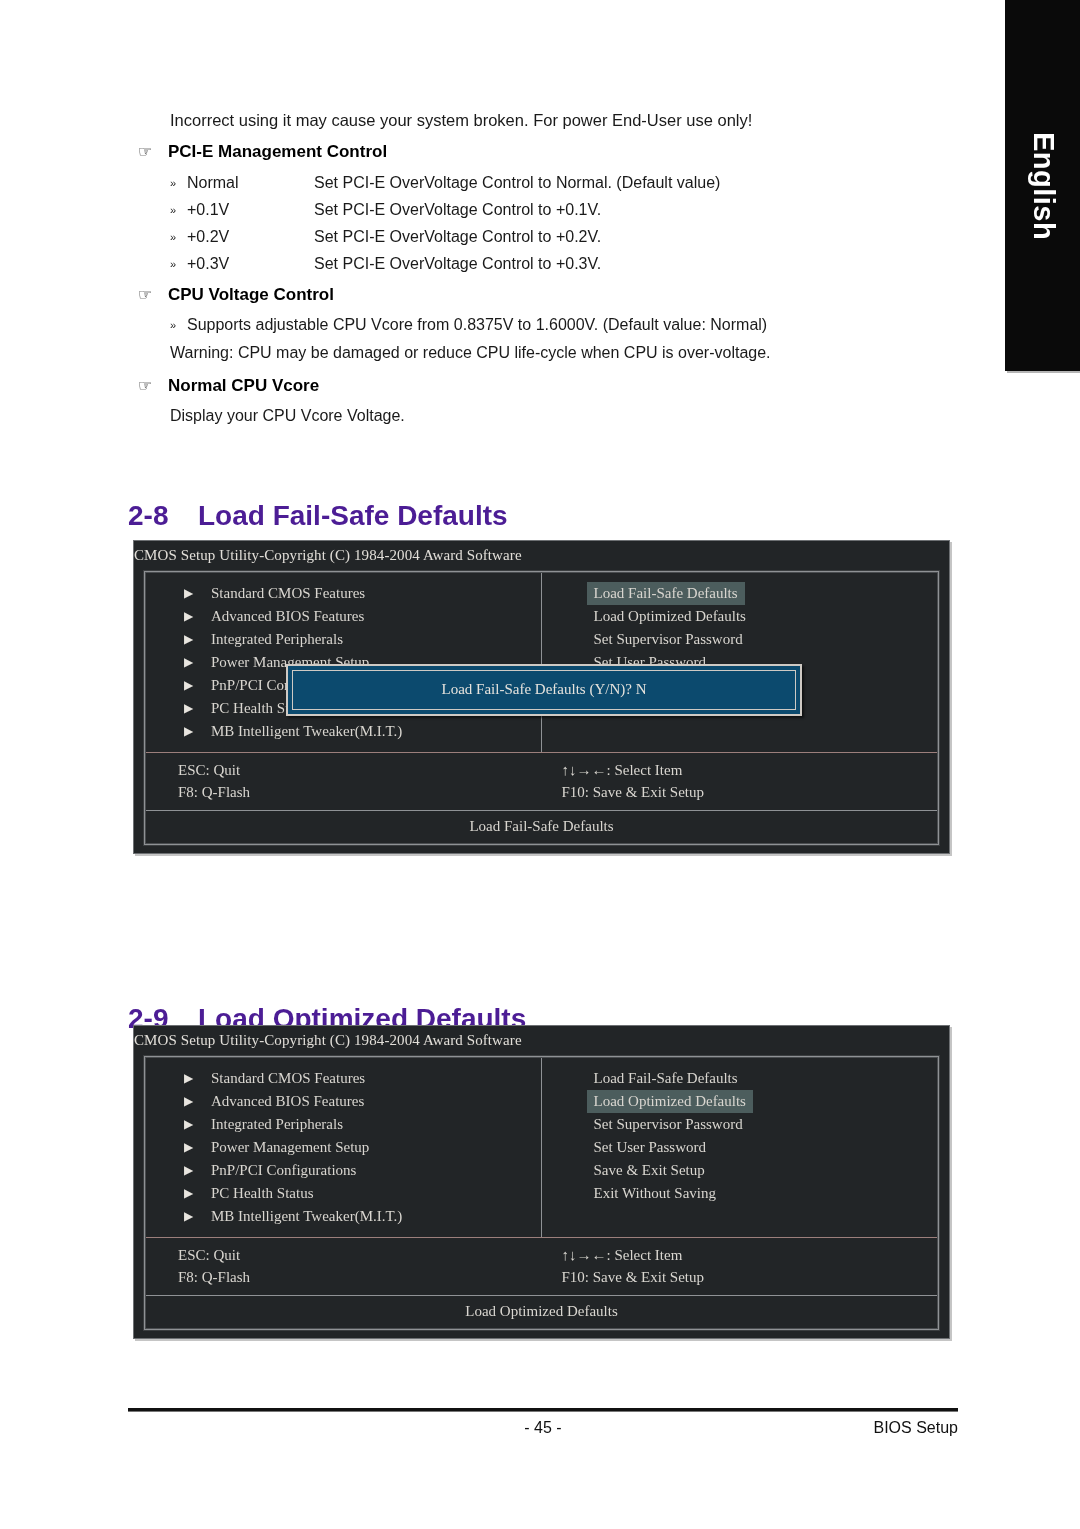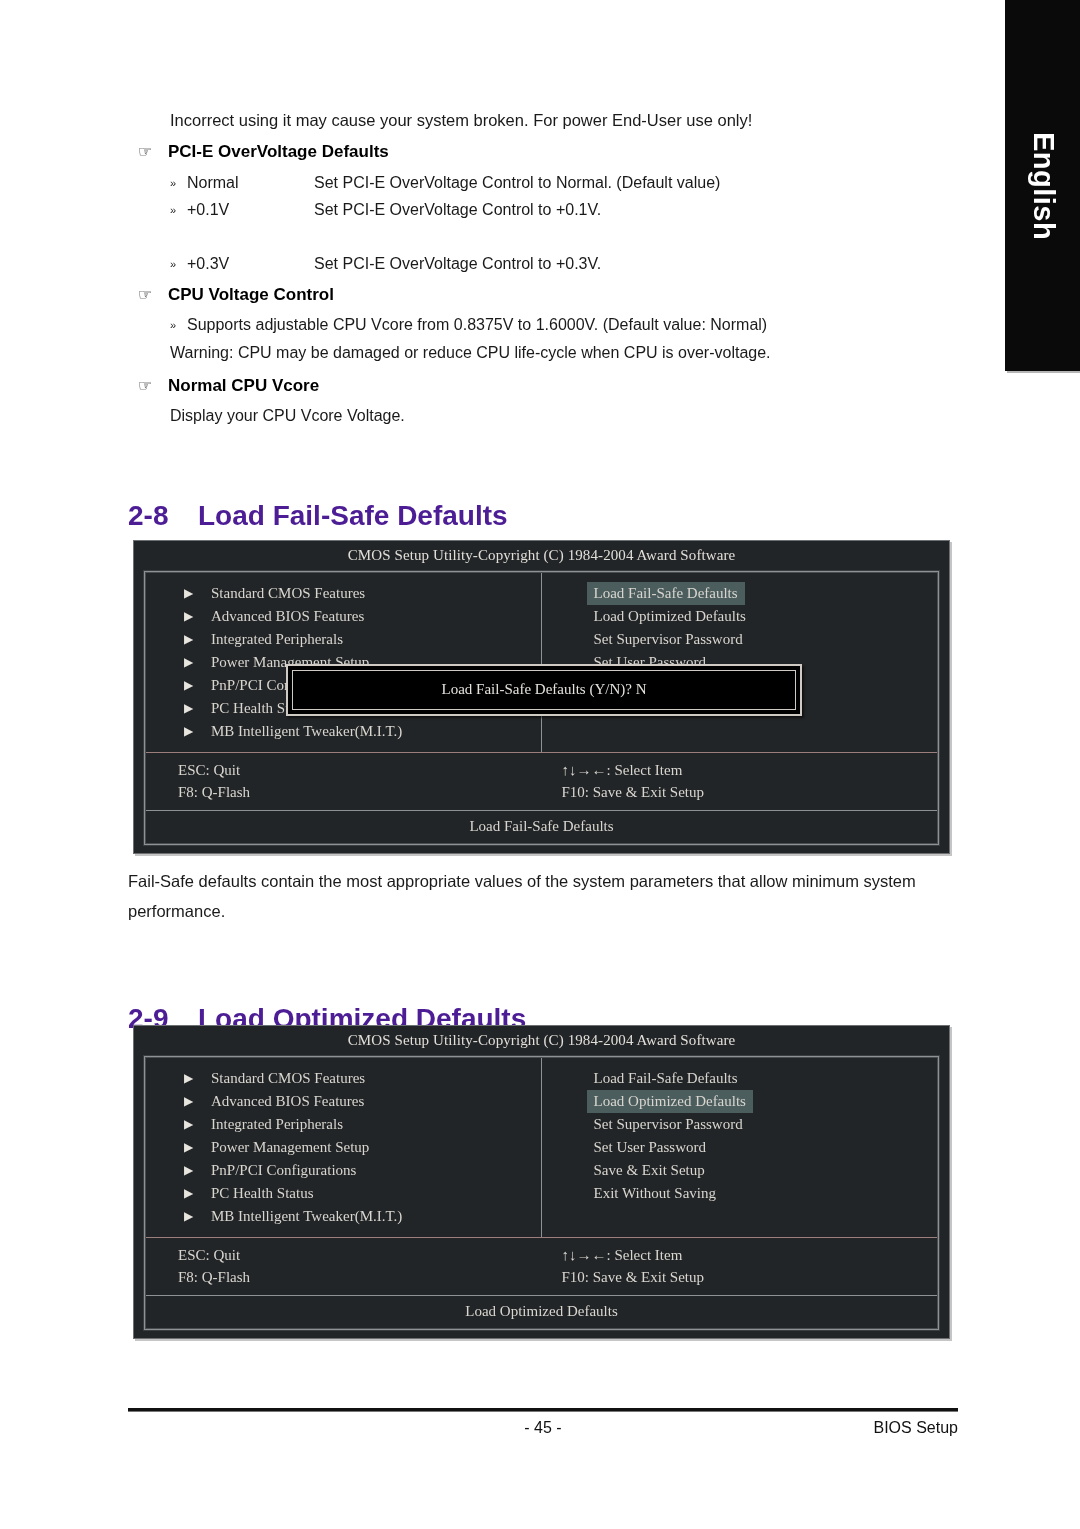--- a/index.html
+++ b/index.html
@@ -129,21 +129,21 @@
     position: absolute;
     left: 5px;
     width: 815px;
     background: #222527;
     border: 1px solid #6d7073;
     box-shadow: 2px 2px 0 rgba(140,140,140,0.5);
     font-family: "Liberation Serif", serif;
     color: #d9d6d0;
   }
   .bios-title {
-    text-align: center;
+    text-align: left;
     font-size: 15px;
     padding: 6px 0 7px 0;
     color: #e2dfd9;
     letter-spacing: 0.1px;
   }
   .bios-body {
     margin: 0 10px 8px 10px;
     border: 1px solid #8f9295;
     outline: 1px solid #3b3e40;
     position: relative;
@@ -216,21 +216,21 @@
     border-top: 1px solid #8f9295;
     text-align: center;
     font-size: 15px;
     padding: 7px 0 8px 0;
     color: #d9d6d0;
   }
 
   
   .bios-dialog {
     position: absolute;
-    background: #000000;
+    background: #0c4a6e;
     border: 2px solid #cfcac4;
     box-shadow: 2px 2px 2px rgba(0,0,0,0.55);
     z-index: 5;
   }
   .bios-dialog .dlg-inner {
     border: 1px solid #cfcac4;
     margin: 4px;
     padding: 10px 0 11px 0;
     text-align: center;
     font-size: 15px;
@@ -270,28 +270,31 @@
 
 <div class="lang-tab">
   <span class="lang-text">English</span>
 </div>
 
 <div class="page">
 
   <div class="intro-line">Incorrect using it may cause your system broken. For power End-User use only!</div>
 
   <div class="opt-head" style="top:142px;">
-    <span class="hand">☞</span><span>PCI-E OverVoltage Defaults</span>
+    <span class="hand">☞</span><span>PCI-E Management Control</span>
   </div>
 
   <div class="opt-row" style="top:174px;">
     <span class="arrow">»</span><span class="optname">Normal</span><span>Set PCI-E OverVoltage Control to Normal. (Default value)</span>
   </div>
   <div class="opt-row" style="top:201px;">
     <span class="arrow">»</span><span class="optname">+0.1V</span><span>Set PCI-E OverVoltage Control to +0.1V.</span>
+  </div>
+  <div class="opt-row" style="top:228px;">
+    <span class="arrow">»</span><span class="optname">+0.2V</span><span>Set PCI-E OverVoltage Control to +0.2V.</span>
   </div>
   <div class="opt-row" style="top:255px;">
     <span class="arrow">»</span><span class="optname">+0.3V</span><span>Set PCI-E OverVoltage Control to +0.3V.</span>
   </div>
 
   <div class="opt-head" style="top:285px;">
     <span class="hand">☞</span><span>CPU Voltage Control</span>
   </div>
   <div class="opt-row" style="top:316px;">
     <span class="arrow">»</span><span>Supports adjustable CPU Vcore from 0.8375V to 1.6000V. (Default value: Normal)</span>
@@ -346,21 +349,20 @@
             <div class="hk">↑↓→←: Select Item</div>
             <div class="hk">F10: Save &amp; Exit Setup</div>
           </div>
         </div>
 
         <div class="bios-status">Load Fail-Safe Defaults</div>
       </div>
     </div>
   </div>
 
-  <div class="para" style="top:866px;">Fail-Safe defaults contain the most appropriate values of the system parameters that allow minimum system performance.</div>
 
   <div class="sec-head" style="top:1003px;">
     <span class="num">2-9</span><span>Load Optimized Defaults</span>
   </div>
 
   <div class="bios" style="top:1025px;">
     <div class="bios-title">CMOS Setup Utility-Copyright (C) 1984-2004 Award Software</div>
     <div class="bios-body">
       <div class="bios-inner">
         <div class="menu-grid">

